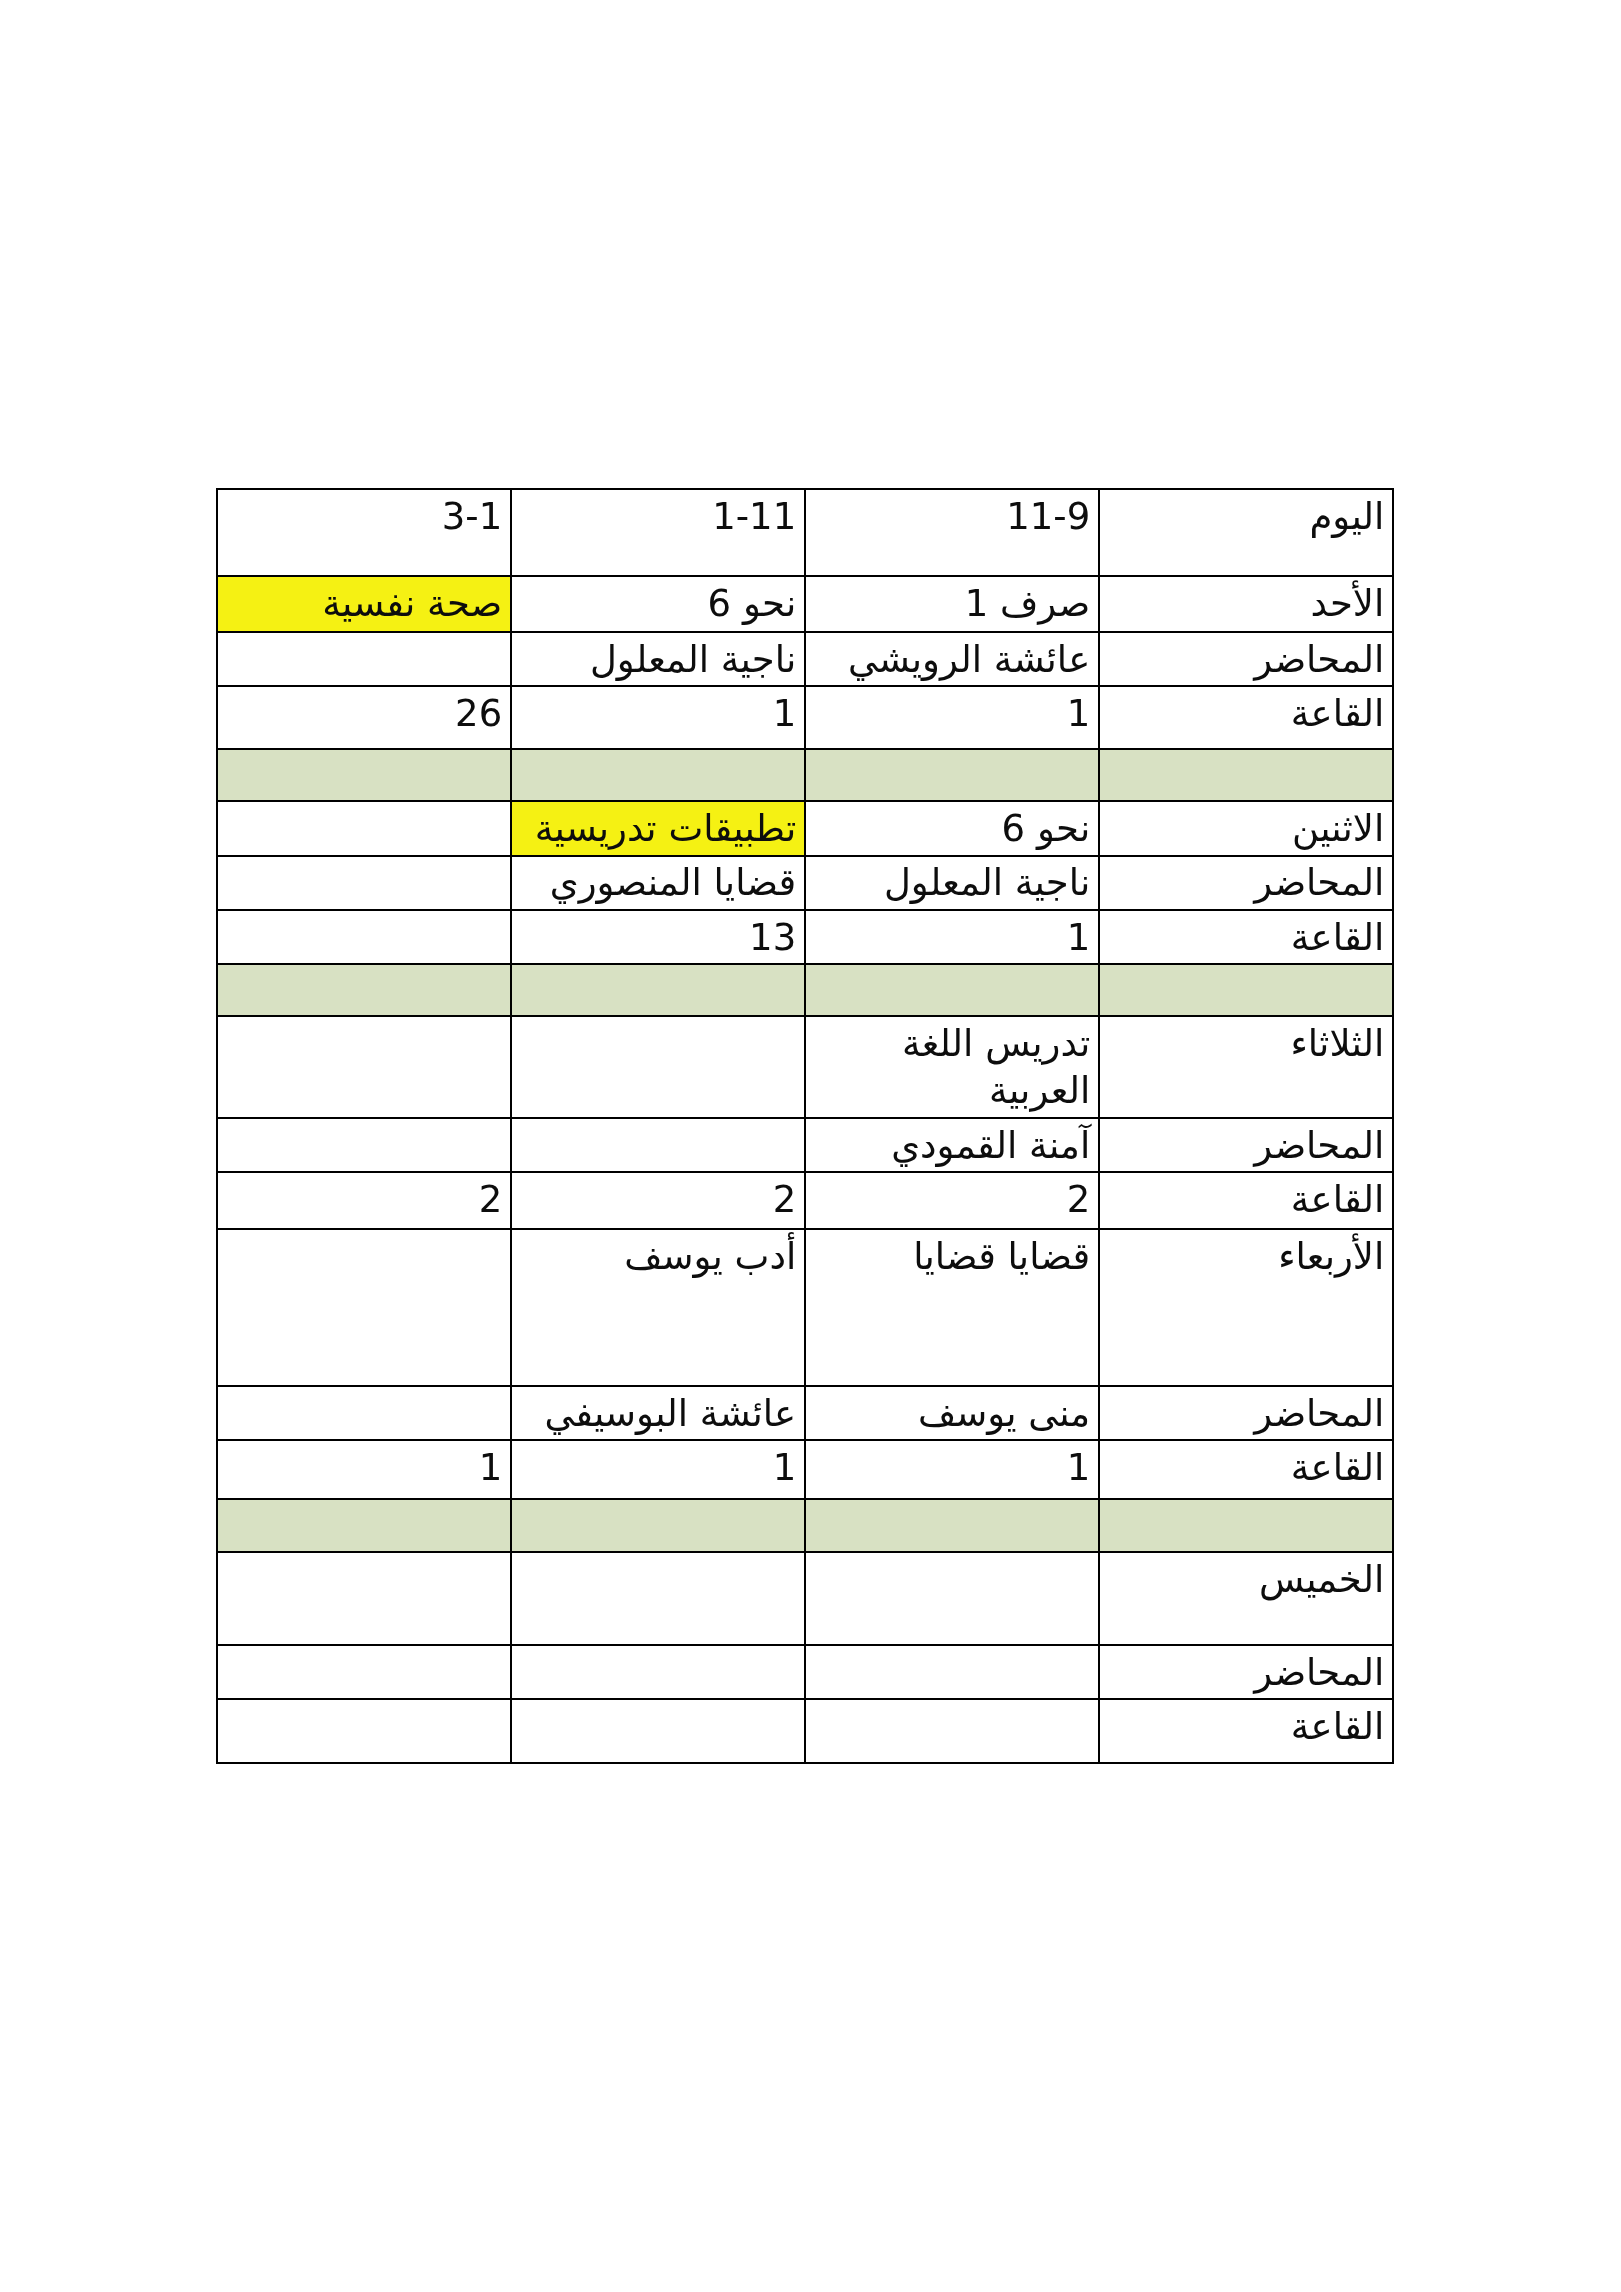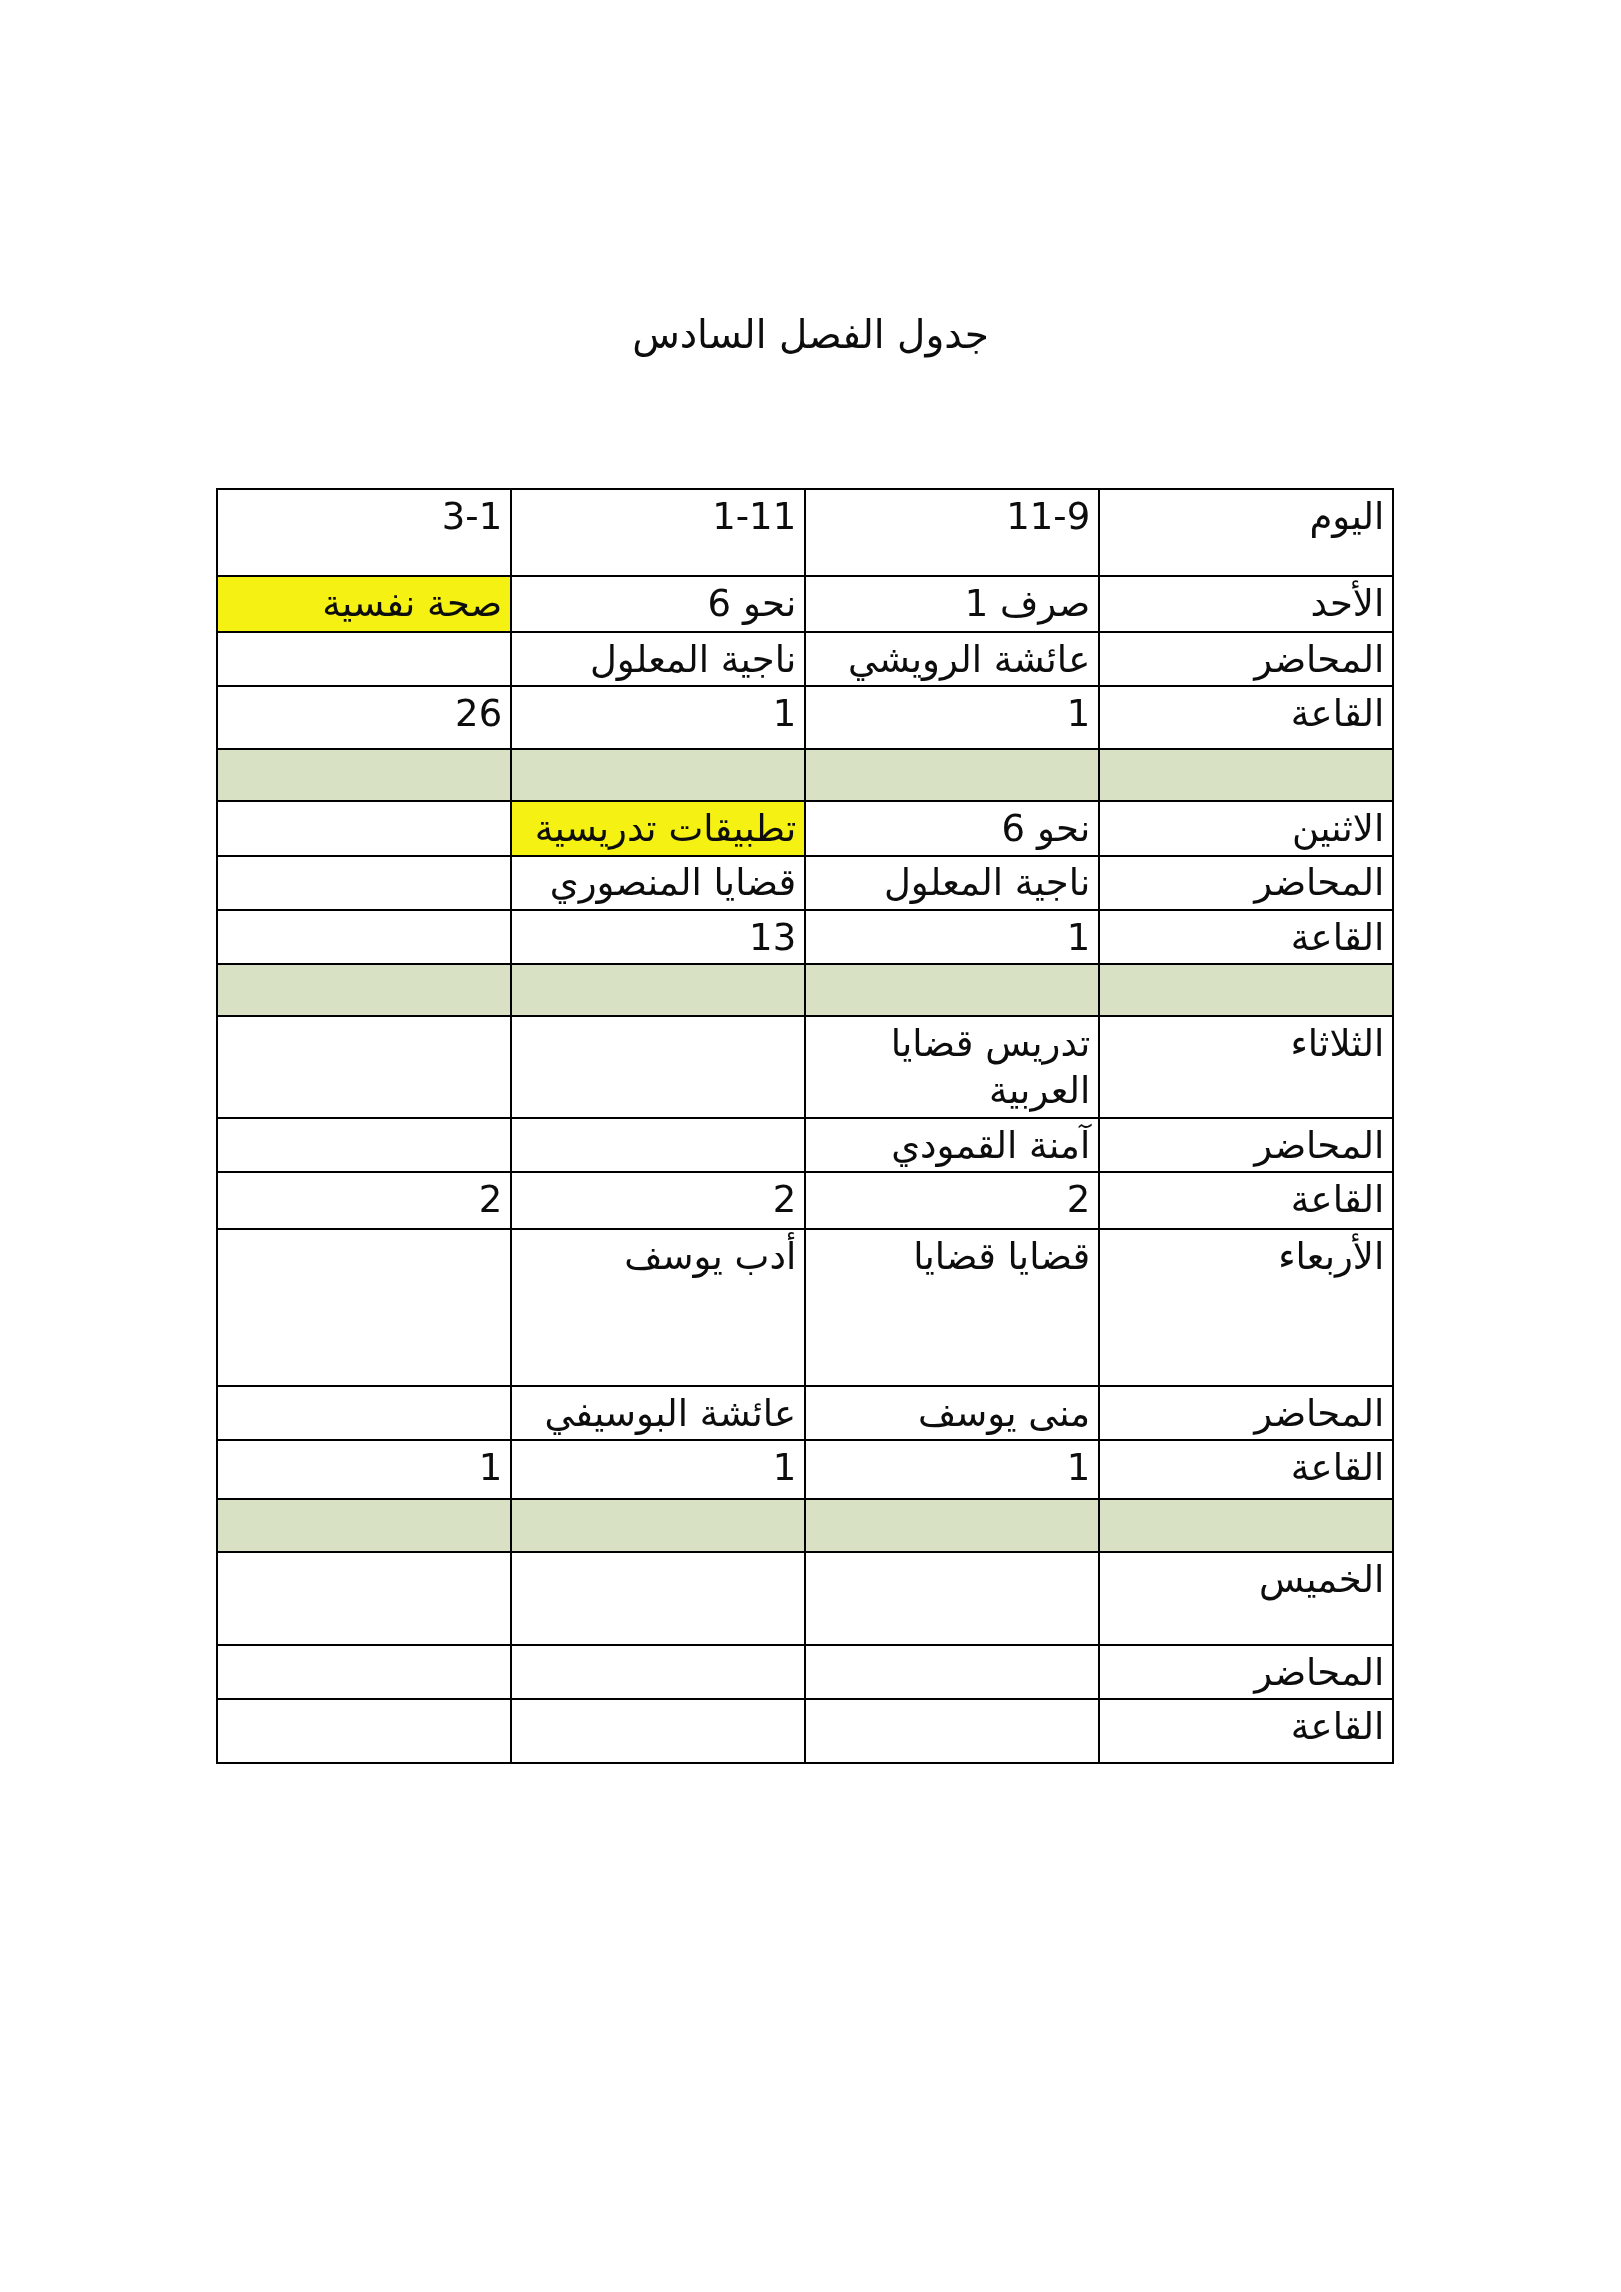--- a/index.html
+++ b/index.html
@@ -30,21 +30,20 @@
     border-top:2.9px solid #000;border-bottom:2.9px solid #000;
   }
   td.hl{background:var(--hl-color,#f5f113);}
   .num{direction:ltr;unicode-bidi:isolate;display:inline-block;}
 </style>
 </head>
 <body>
 
 <div class="page">
 
-  <div class="doc-title">جدول الفصل السادس</div>
 
   <table class="schedule">
     <colgroup>
       <col style="width:294px">
       <col style="width:294px">
       <col style="width:294px">
       <col style="width:294px">
     </colgroup>
     <tbody id="schedule-body">
         <tr style="height: 87px;">
@@ -96,21 +95,21 @@
           <td></td>
         </tr>
         <tr class="sep" style="height: 52px;">
           <td></td>
           <td></td>
           <td></td>
           <td></td>
         </tr>
         <tr style="height: 98px;">
           <td>الثلاثاء</td>
-          <td><span>تدريس قضايا العربية</span></td>
+          <td><span>تدريس اللغة العربية</span></td>
           <td></td>
           <td></td>
         </tr>
         <tr style="height: 52px;">
           <td>المحاضر</td>
           <td><span>آمنة القمودي</span></td>
           <td></td>
           <td></td>
         </tr>
         <tr style="height: 57px;">

